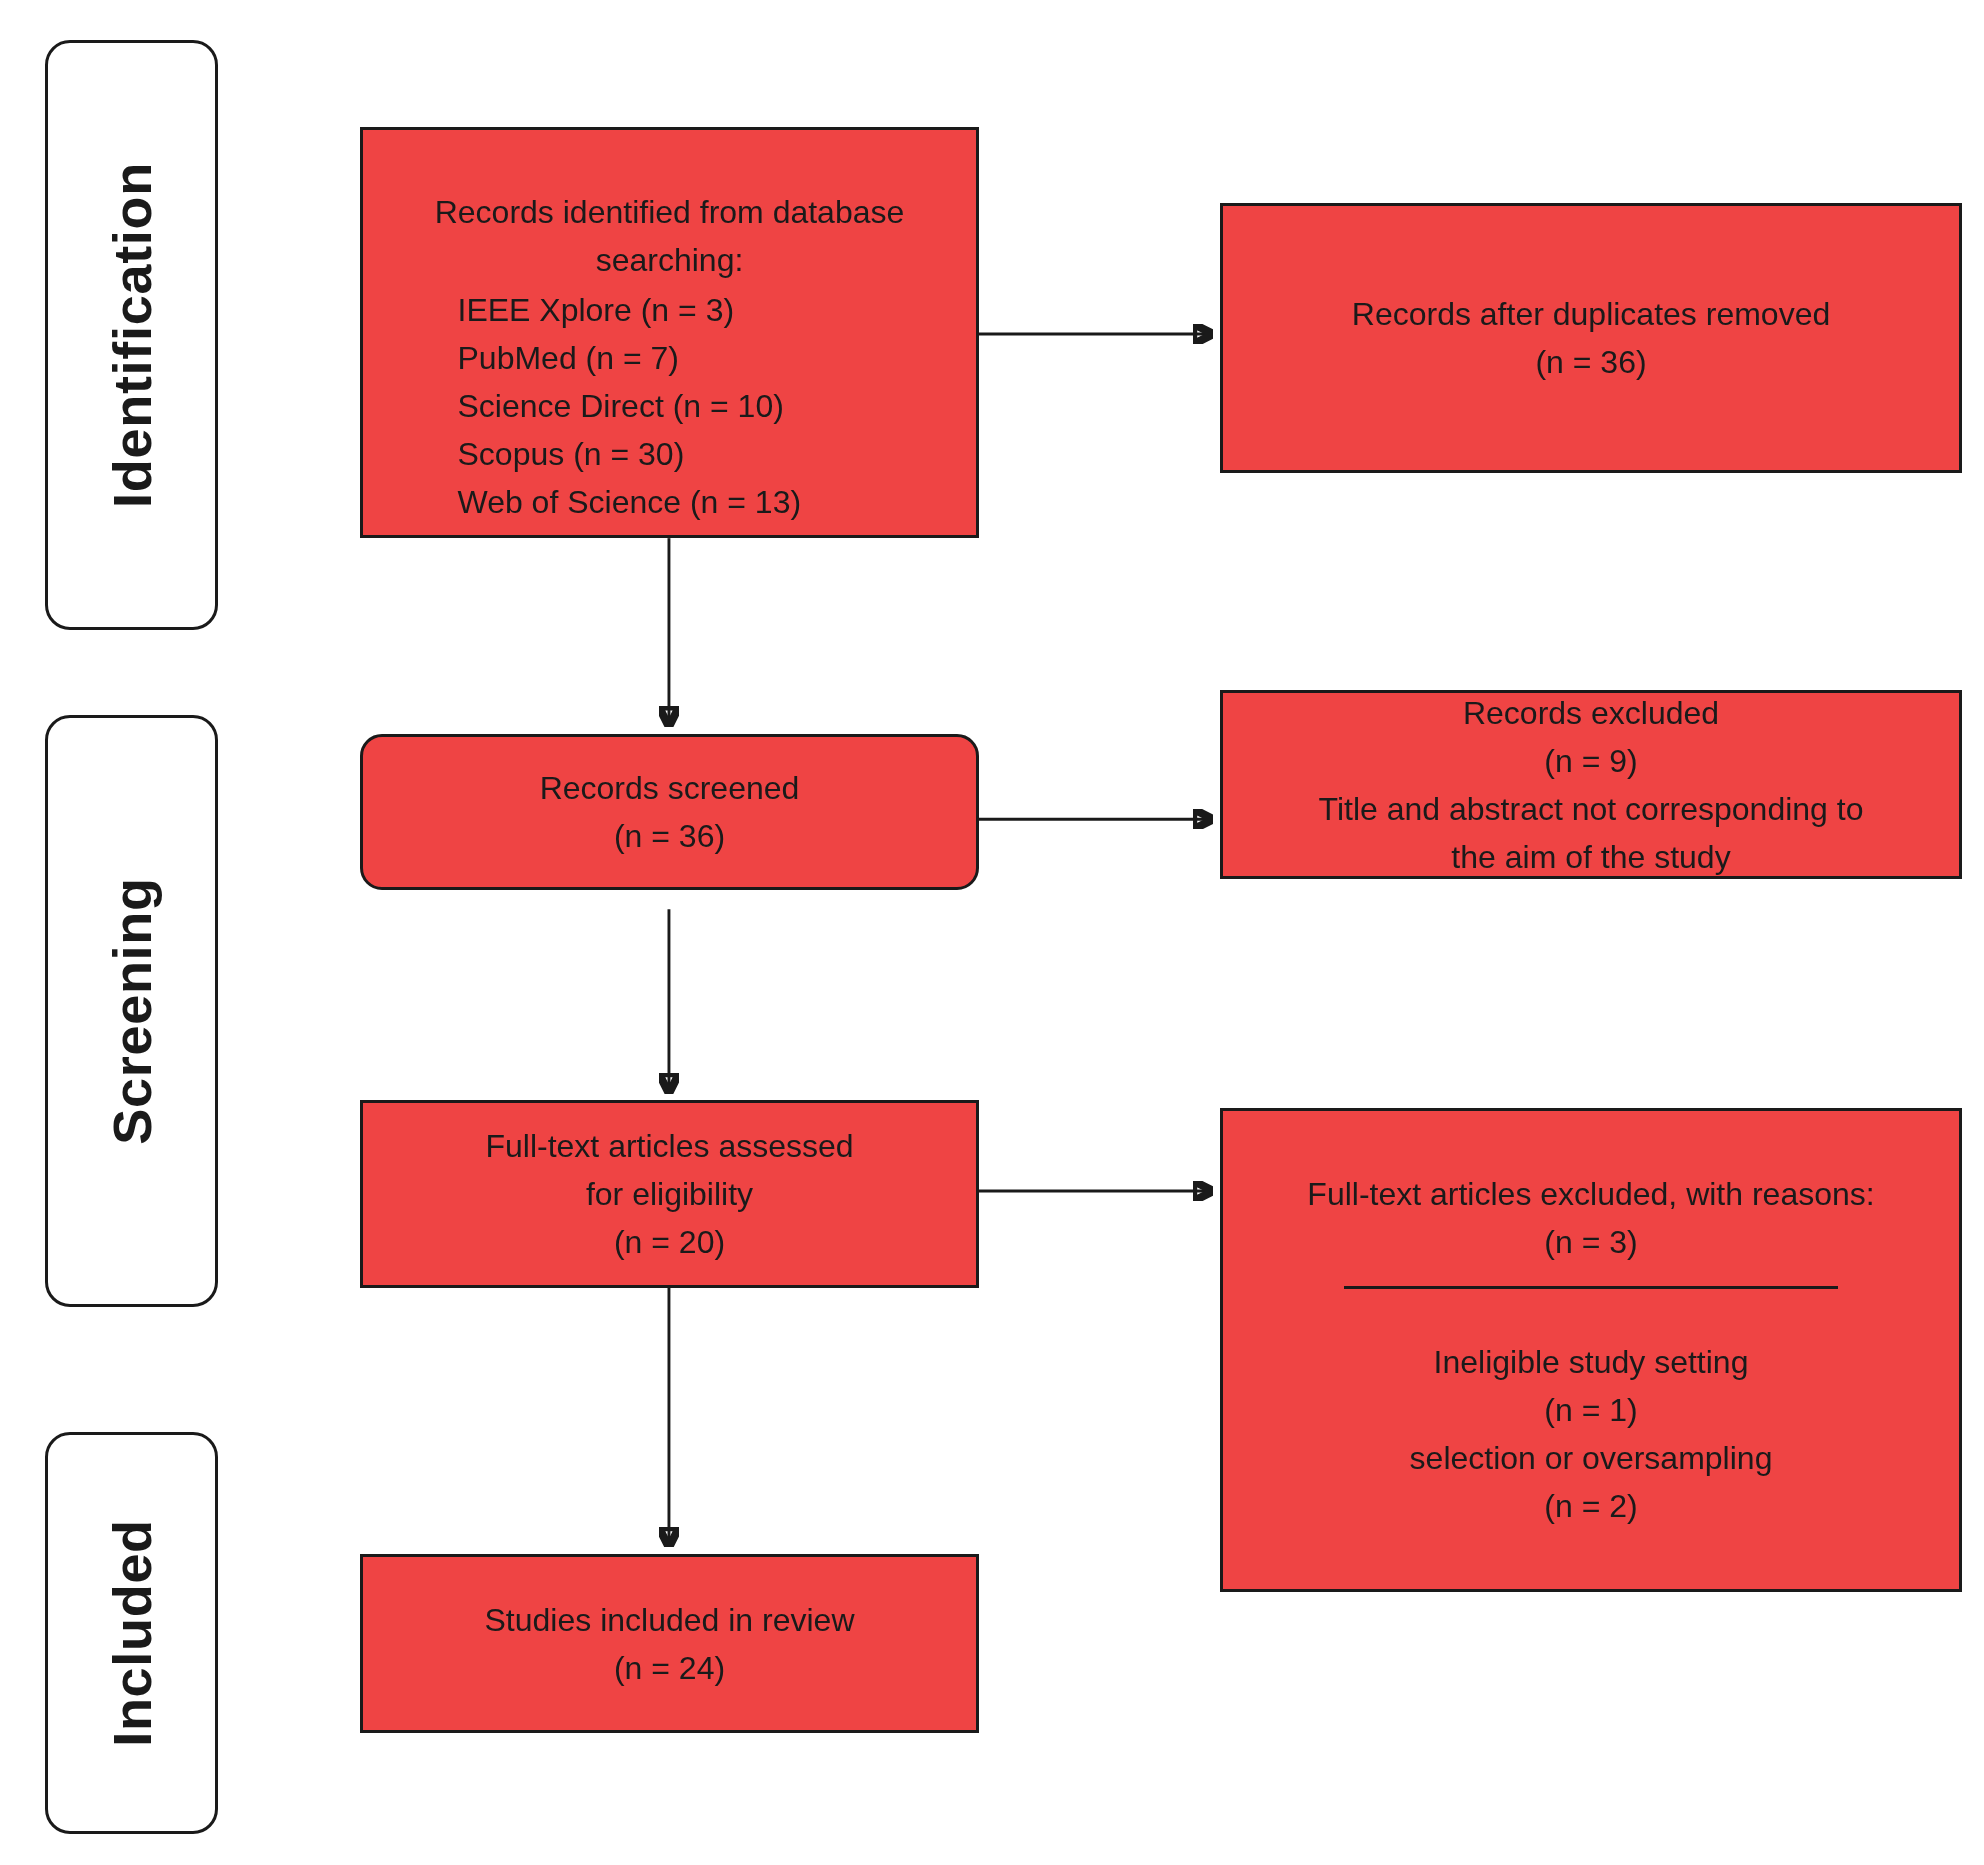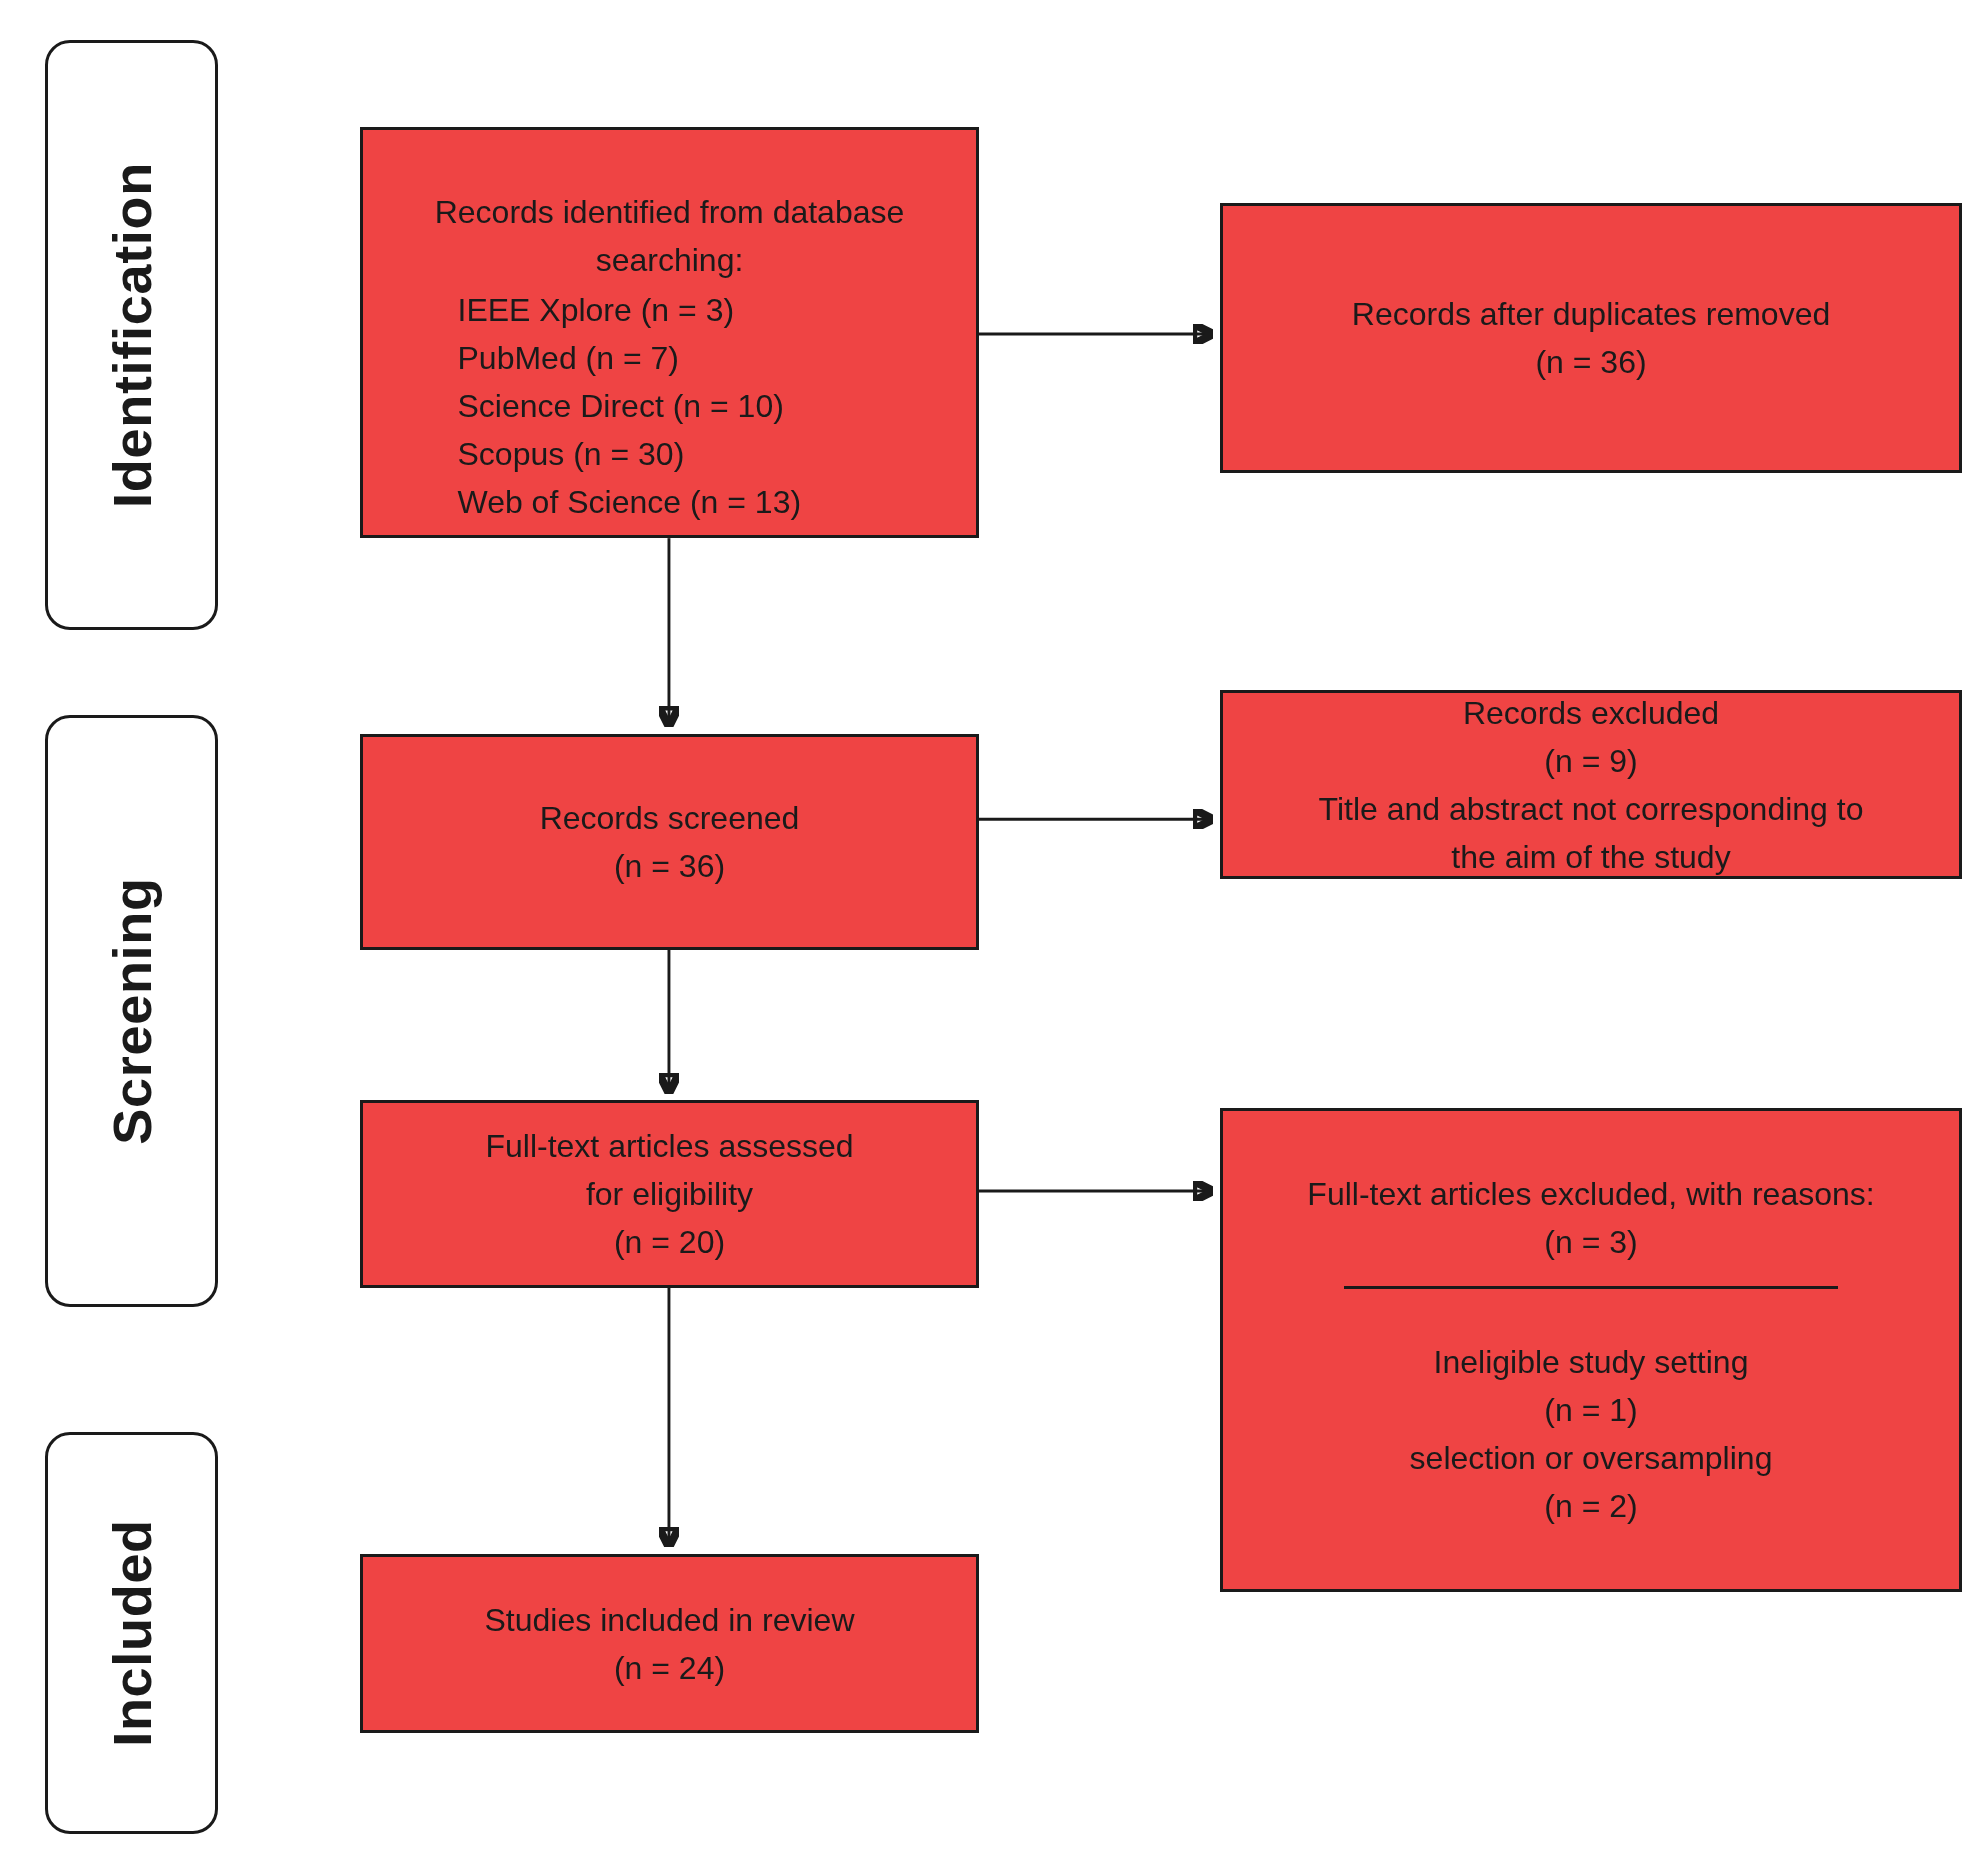--- a/index.html
+++ b/index.html
@@ -64,21 +64,21 @@
     justify-content: center;
     text-align: center;
     padding: 10.2px 14.5px;
   }
   .box .b { font-weight: normal; }
   .col-main  { left: 360px;  width: 619px; }
   .col-right { left: 1220px; width: 742px; }
 
   #box-records-identified { top: 127px;  height: 411px; justify-content: flex-start; padding-top: 58px; }
   #box-duplicates-removed { top: 203px;  height: 270px; }
-  #box-records-screened   { top: 734px; height: 216px; }
+  #box-records-screened   { top: 734px; height: 156px; border-radius: 22px; }
   #box-records-excluded   { top: 690px;  height: 189px; }
   #box-fulltext-assessed  { top: 1100px; height: 188px; }
   #box-fulltext-excluded  { top: 1108px; height: 484px; }
   #box-studies-included   { top: 1554px; height: 179px; }
 
   .sources {
     text-align: left;
     margin-left: 80px;
     margin-top: 1.5px;
   }

